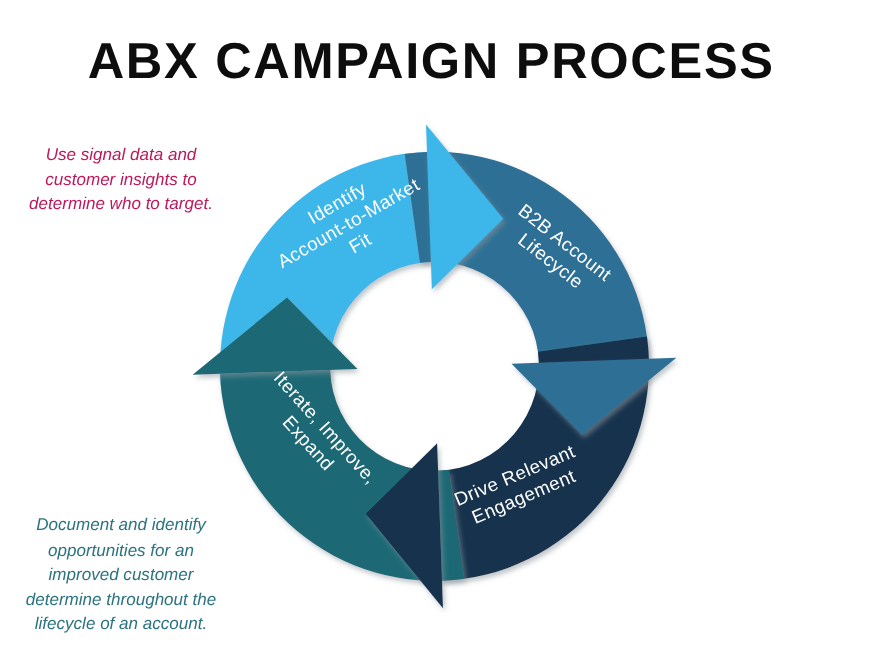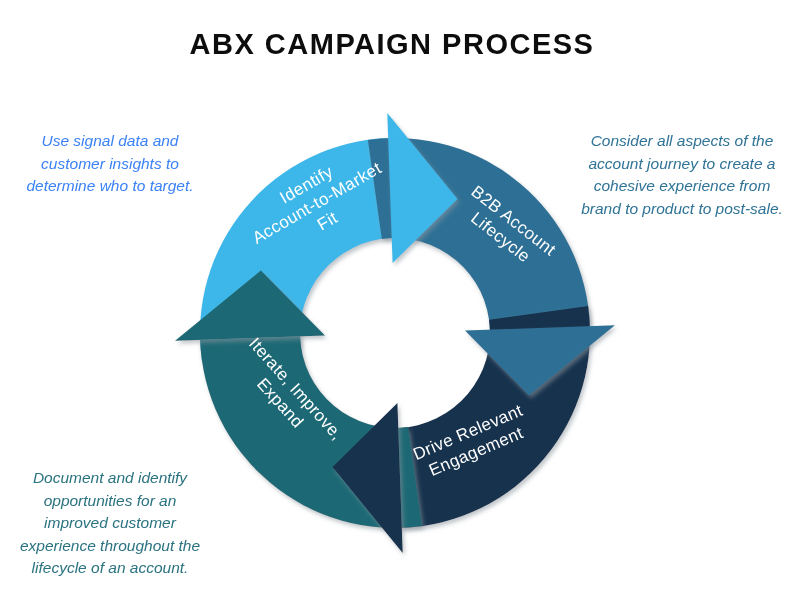--- a/index.html
+++ b/index.html
@@ -2,21 +2,21 @@
 <html><head>
 <meta charset="utf-8">
 <style>
   html,body{margin:0;padding:0;background:#ffffff;}
   .canvas{
     position:relative;width:800px;height:600px;background:#ffffff;overflow:hidden;
     font-family:"Liberation Sans",sans-serif;
   }
   .title{
     position:absolute;left:0;top:28px;width:784px;margin:0;text-align:center;
-    font-size:29px;font-weight:800;letter-spacing:1.5px;color:#0d0d0d;
+    font-size:46px;font-weight:800;letter-spacing:1.5px;color:#0d0d0d;
   }
   .cycle-svg{position:absolute;left:0;top:0;width:800px;height:600px;}
   .seg-label{
     position:absolute;transform:translate(-50%,-50%) rotate(var(--rot));
     color:#ffffff;font-size:17px;line-height:21px;text-align:center;
     letter-spacing:.4px;white-space:nowrap;
   }
   .seg-label span{display:block;}
   .note{
     position:absolute;font-style:italic;text-align:center;
@@ -70,20 +70,19 @@
   <div class="seg-label" style="left:472px;top:442px;--rot:-23deg">
     <span>Drive Relevant</span>
     <span>Engagement</span>
   </div>
 
   <div class="seg-label" style="left:288px;top:396px;--rot:48deg">
     <span>Iterate, Improve,</span>
     <span>Expand</span>
   </div>
 
-  <div class="note note-top-left" style="color: #3b82f6;">Use signal data and customer insights to determine who to target.</div>
+  <div class="note note-top-left" style="color: #be185d;">Use signal data and customer insights to determine who to target.</div>
 
-  <div class="note note-top-right" style="color: rgb(47, 115, 150);">Consider all aspects of the account journey to create a cohesive experience from brand to product to post-sale.</div>
 
-  <div class="note note-bottom-left" style="color: rgb(43, 115, 128);">Document and identify opportunities for an improved customer experience throughout the lifecycle of an account.</div>
+  <div class="note note-bottom-left" style="color: rgb(43, 115, 128);">Document and identify opportunities for an improved customer determine throughout the lifecycle of an account.</div>
 
 
 </div>
 
 </body></html>

